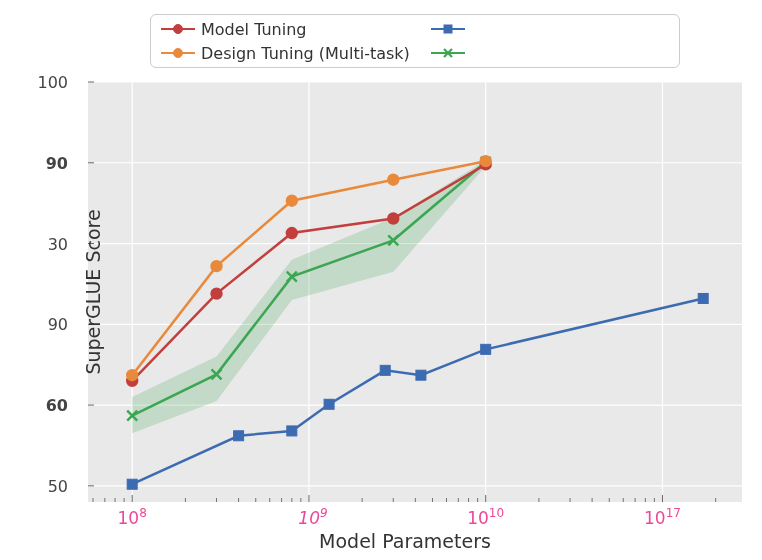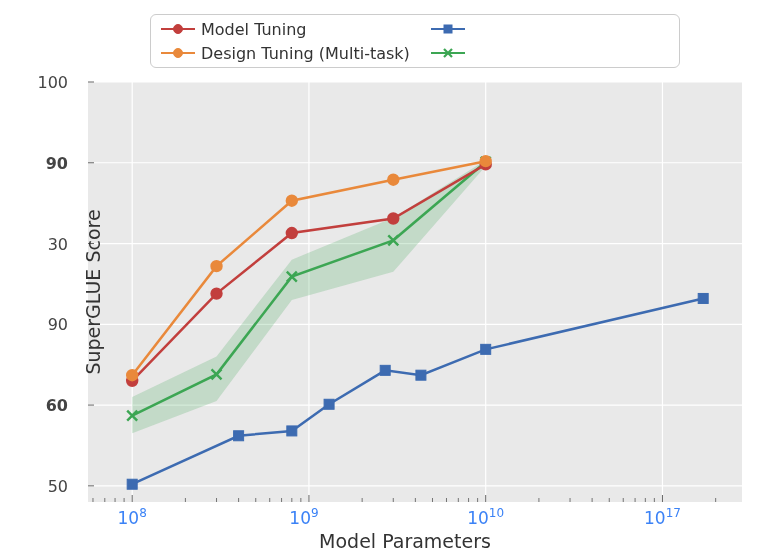--- a/index.html
+++ b/index.html
@@ -82,21 +82,21 @@
     width: 40px;
     text-align: right;
     font-size: 16px;
     color: #444;
     transform: translateY(-50%);
   }
   .x-tick-label {
     position: absolute;
     top: 506px;
     font-size: 17px;
-    color: #3b82f6;
+    color: #ec4899;
     transform: translateX(-50%);
     white-space: nowrap;
   }
   .x-tick-label sup {
     font-size: 12px;
     vertical-align: super;
   }
   .y-axis-title {
     position: absolute;
     left: 10px;
@@ -252,20 +252,20 @@
       <div class="y-tick-label" style="top: 485.846px;">50</div>
       <div class="y-tick-label" style="top: 405.077px; font-weight: bold;">60</div>
       <div class="y-tick-label" style="top: 324.308px;">90</div>
       <div class="y-tick-label" style="top: 243.538px;">30</div>
       <div class="y-tick-label" style="top: 162.769px; font-weight: bold;">90</div>
       <div class="y-tick-label" style="top: 82px;">100</div>
     </div>
 
   <div id="x-ticks">
       <div class="x-tick-label" style="left: 132.189px;">10<sup>8</sup></div>
-      <div class="x-tick-label" style="left: 304px;">10<sup>9</sup></div>
+      <div class="x-tick-label" style="left: 313px; font-style: italic;">10<sup>9</sup></div>
       <div class="x-tick-label" style="left: 485.703px;">10<sup>10</sup></div>
       <div class="x-tick-label" style="left: 662.459px;">10<sup>17</sup></div>
     </div>
 
   <div class="y-axis-title">SuperGLUE Score</div>
   <div class="x-axis-title">Model Parameters</div>
 </div>
 
 </body></html>

